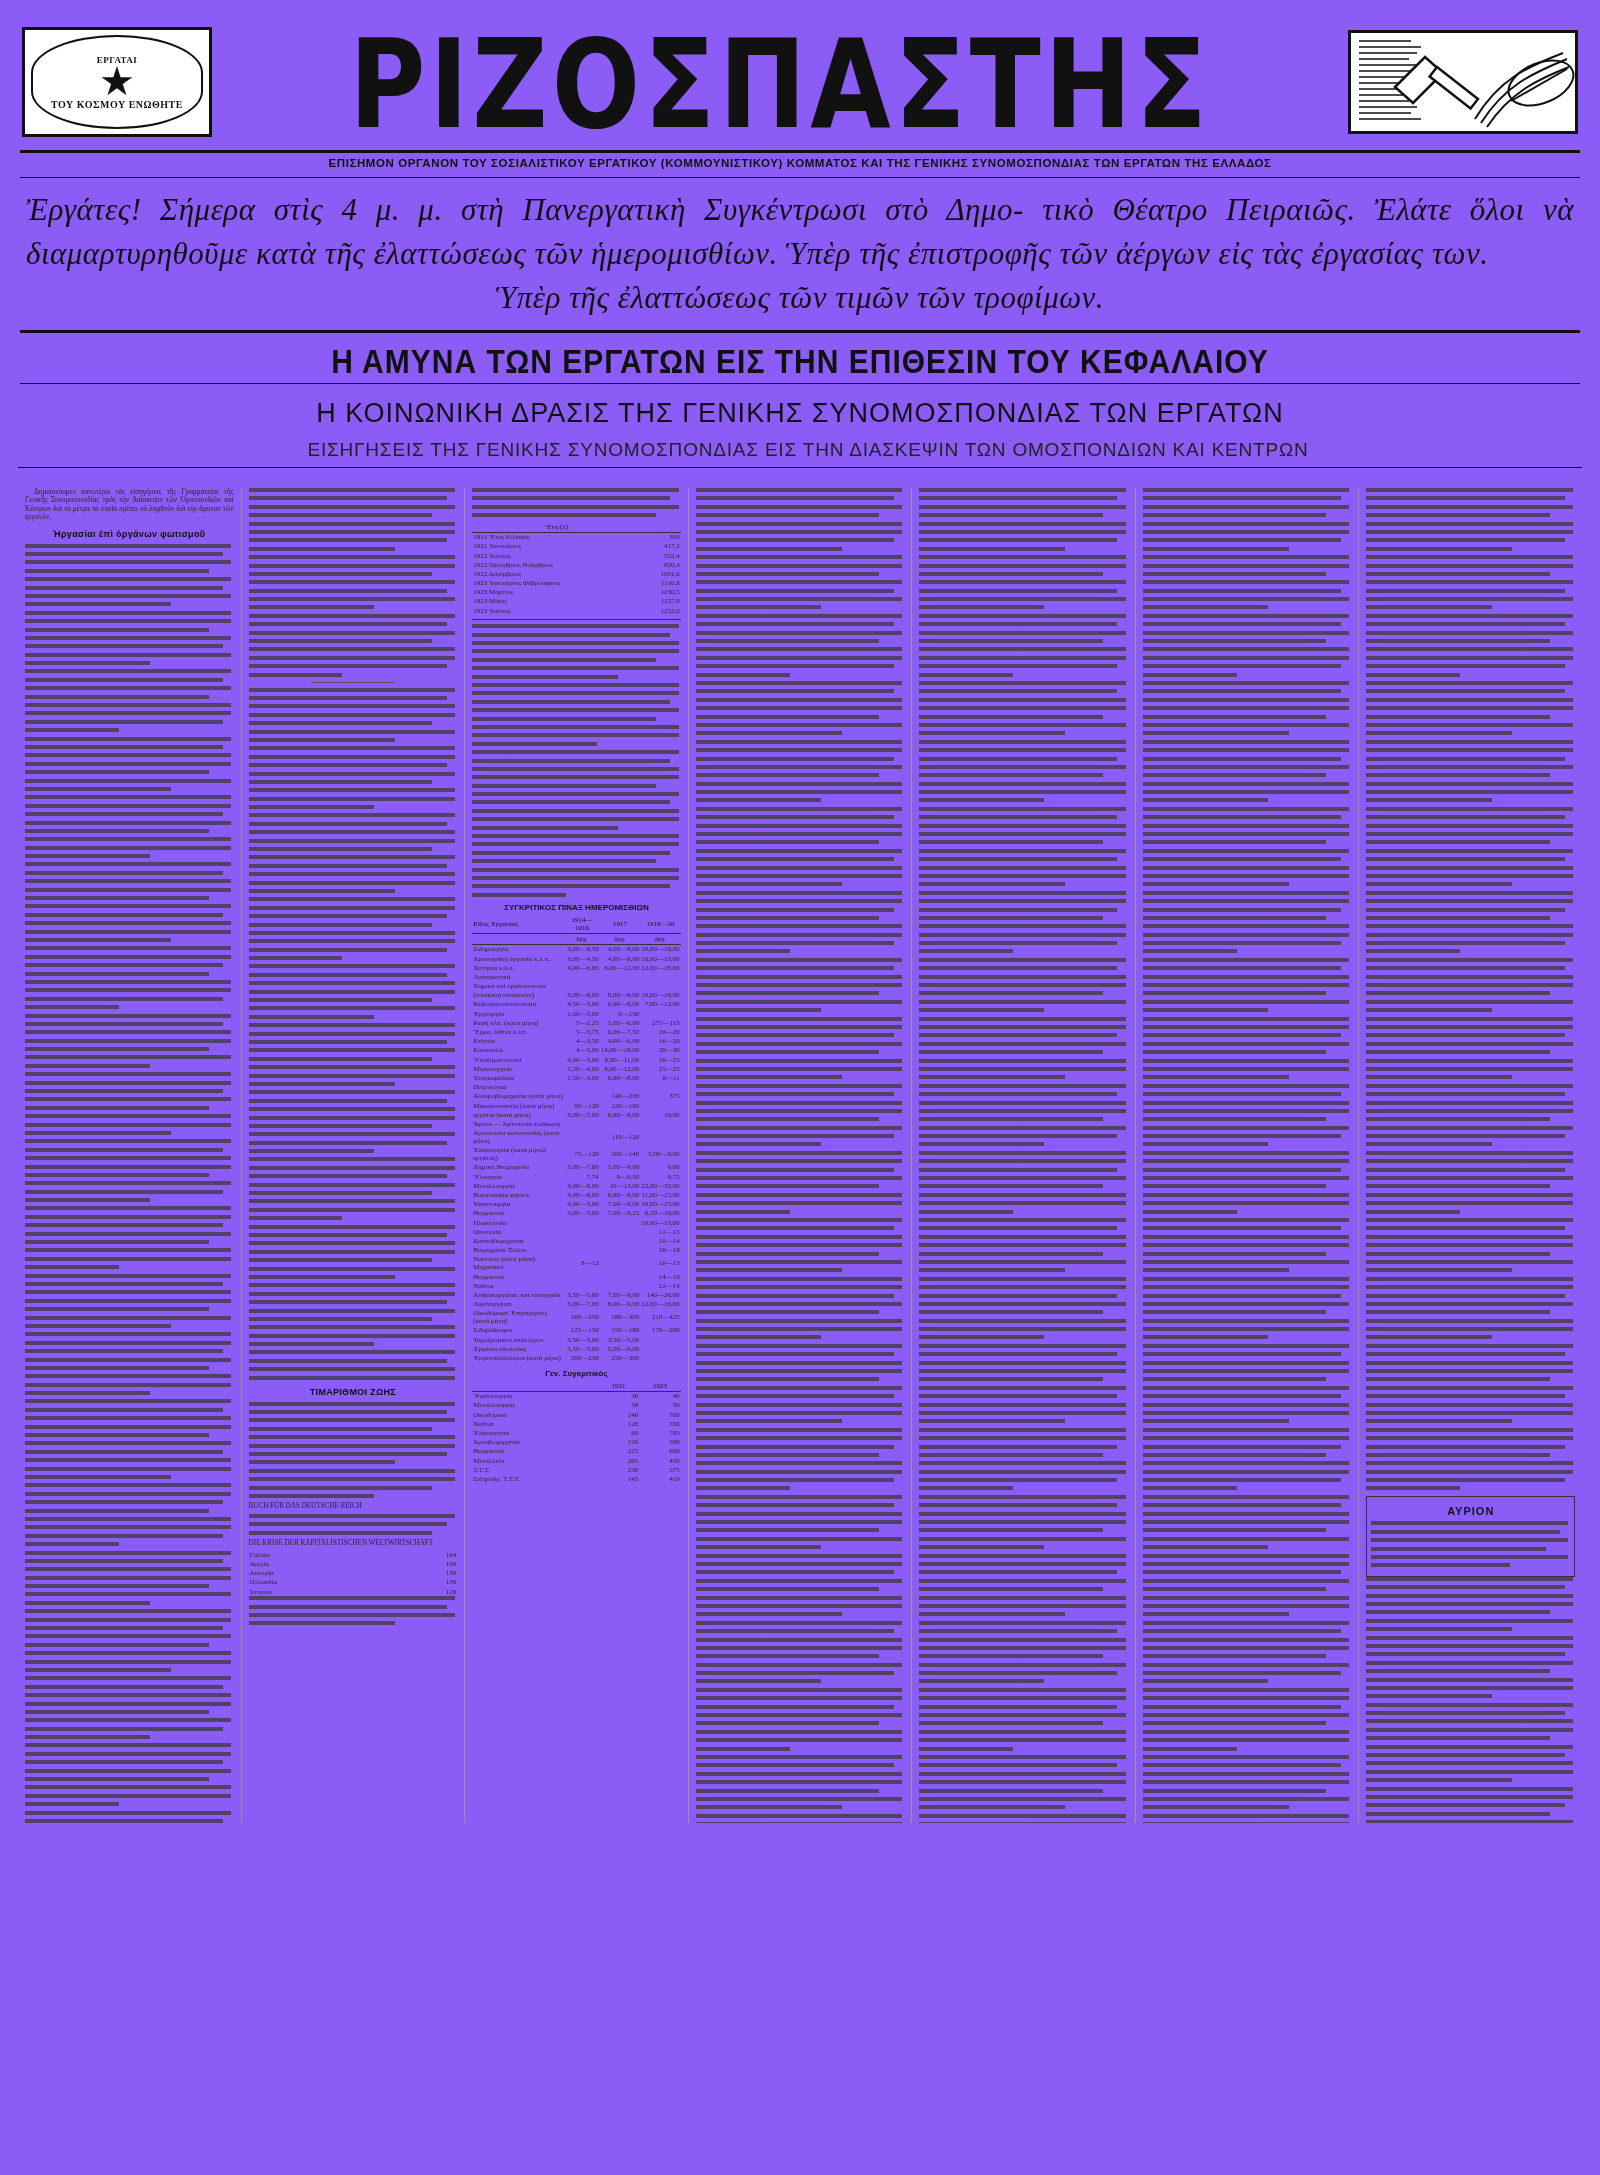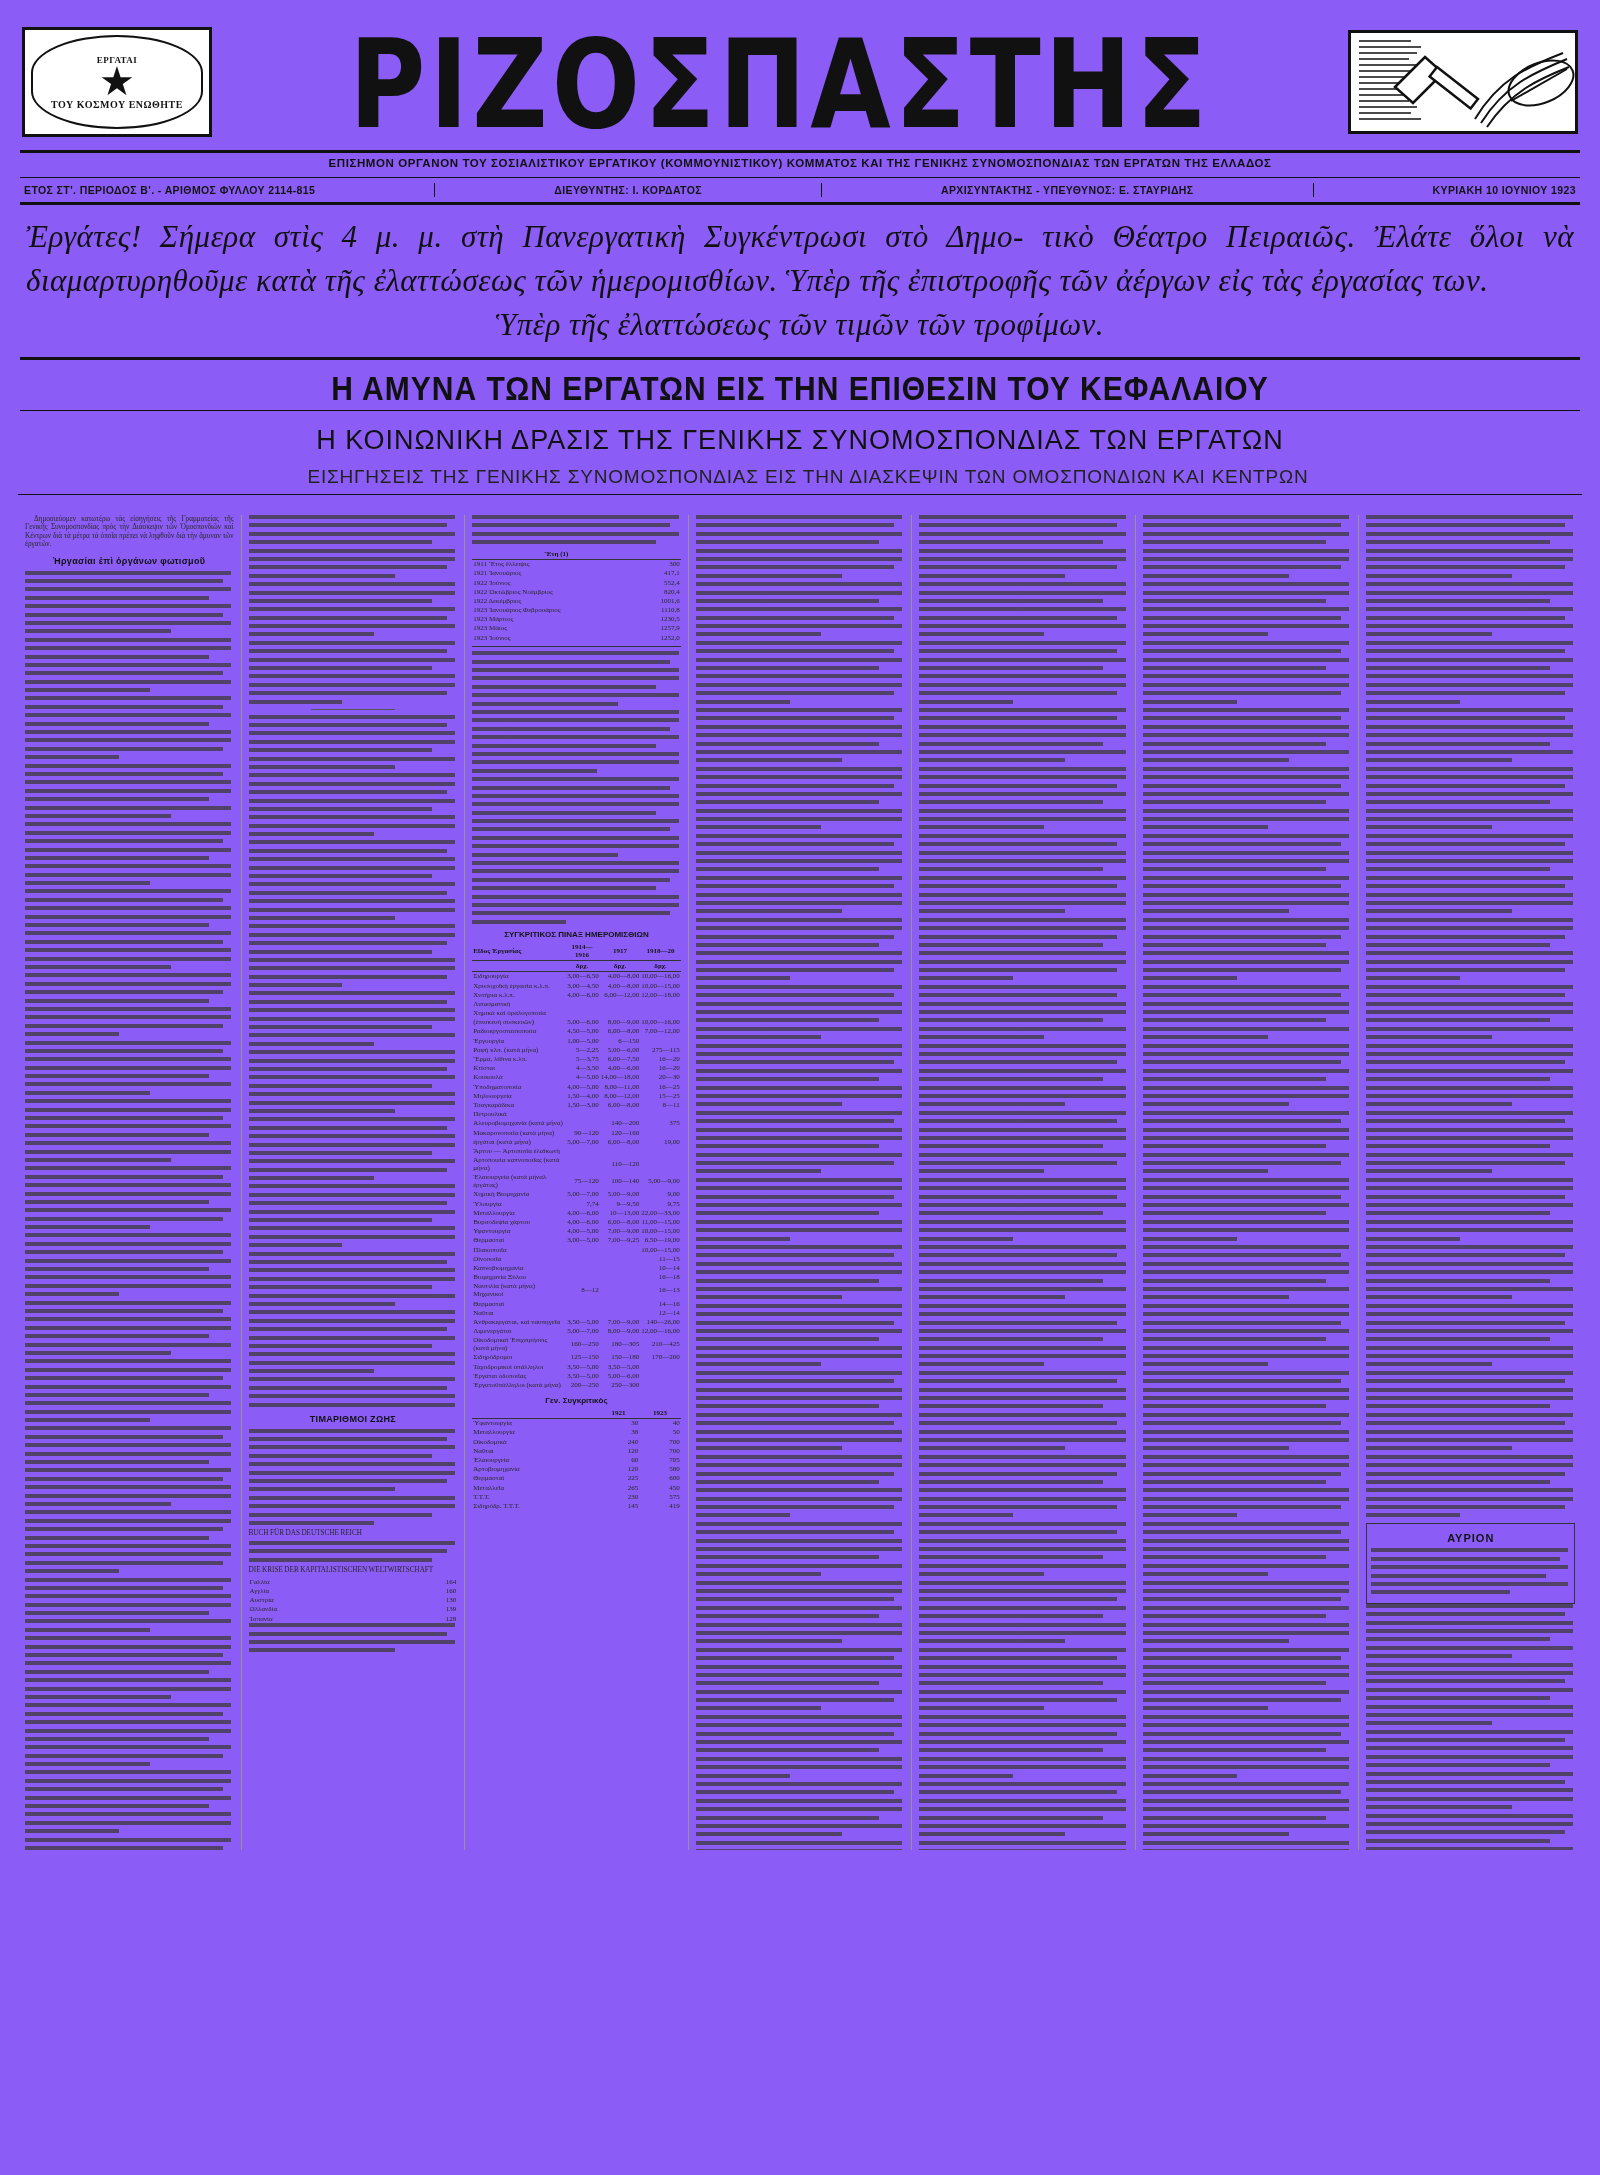--- a/index.html
+++ b/index.html
@@ -160,21 +160,21 @@
   .tx.s70{width:70%;}
   .tx.s60{width:60%;}
   .tx.s45{width:45%;}
   
   table.tbl{
     width:100%;border-collapse:collapse;
     font-size:7px;line-height:8px;
     font-family:"Liberation Serif", serif;
   }
   table.tbl th{
-    font-size:7px;font-weight:bold;text-align:center;
+    font-size:7px;font-weight:normal;text-align:center;
     border-bottom:1px solid #333;padding:1px 1px;
   }
   table.tbl td{padding:0.6px 1px;color:#2a2824;}
   table.tbl td.lbl{text-align:left;}
   table.tbl td.num{text-align:right;white-space:nowrap;}
   .tbl-title{
     text-align:center;font-weight:bold;font-size:8px;
     font-family:"Liberation Sans", sans-serif;
     margin:6px 0 3px 0;
   }
@@ -223,29 +223,20 @@
           <path d="M40 62 L96 30"></path>
         </g>
       </svg>
     </div>
   </div>
 
   <div class="rule-thick"></div>
   <div class="sub-head">ΕΠΙΣΗΜΟΝ ΟΡΓΑΝΟΝ ΤΟΥ ΣΟΣΙΑΛΙΣΤΙΚΟΥ ΕΡΓΑΤΙΚΟΥ (ΚΟΜΜΟΥΝΙΣΤΙΚΟΥ) ΚΟΜΜΑΤΟΣ ΚΑΙ ΤΗΣ ΓΕΝΙΚΗΣ ΣΥΝΟΜΟΣΠΟΝΔΙΑΣ ΤΩΝ ΕΡΓΑΤΩΝ ΤΗΣ ΕΛΛΑΔΟΣ</div>
   <div class="rule-thin"></div>
 
-  <div class="infobar">
-    <div>ΕΤΟΣ ΣΤ'. ΠΕΡΙΟΔΟΣ Β'. - ΑΡΙΘΜΟΣ ΦΥΛΛΟΥ 2114-815</div>
-    <div class="sep"></div>
-    <div>ΔΙΕΥΘΥΝΤΗΣ: Ι. ΚΟΡΔΑΤΟΣ</div>
-    <div class="sep"></div>
-    <div>ΑΡΧΙΣΥΝΤΑΚΤΗΣ - ΥΠΕΥΘΥΝΟΣ: Ε. ΣΤΑΥΡΙΔΗΣ</div>
-    <div class="sep"></div>
-    <div>ΚΥΡΙΑΚΗ 10 ΙΟΥΝΙΟΥ 1923</div>
-  </div>
 
   <div class="lead">
     <span>Ἐργάτες! Σήμερα στὶς 4 μ. μ. στὴ Πανεργατικὴ Συγκέντρωσι στὸ Δημο-</span>
     <span>τικὸ Θέατρο Πειραιῶς. Ἐλάτε ὅλοι νὰ διαμαρτυρηθοῦμε κατὰ τῆς ἐλαττώσεως</span>
     <span>τῶν ἡμερομισθίων. Ὑπὲρ τῆς ἐπιστροφῆς τῶν ἀέργων εἰς τὰς ἐργασίας των.</span>
     <span class="last">Ὑπὲρ τῆς ἐλαττώσεως τῶν τιμῶν τῶν τροφίμων.</span>
   </div>
   <div class="rule-after-lead"></div>
 
   <div class="headline1">Η ΑΜΥΝΑ ΤΩΝ ΕΡΓΑΤΩΝ ΕΙΣ ΤΗΝ ΕΠΙΘΕΣΙΝ ΤΟΥ ΚΕΦΑΛΑΙΟΥ</div>

